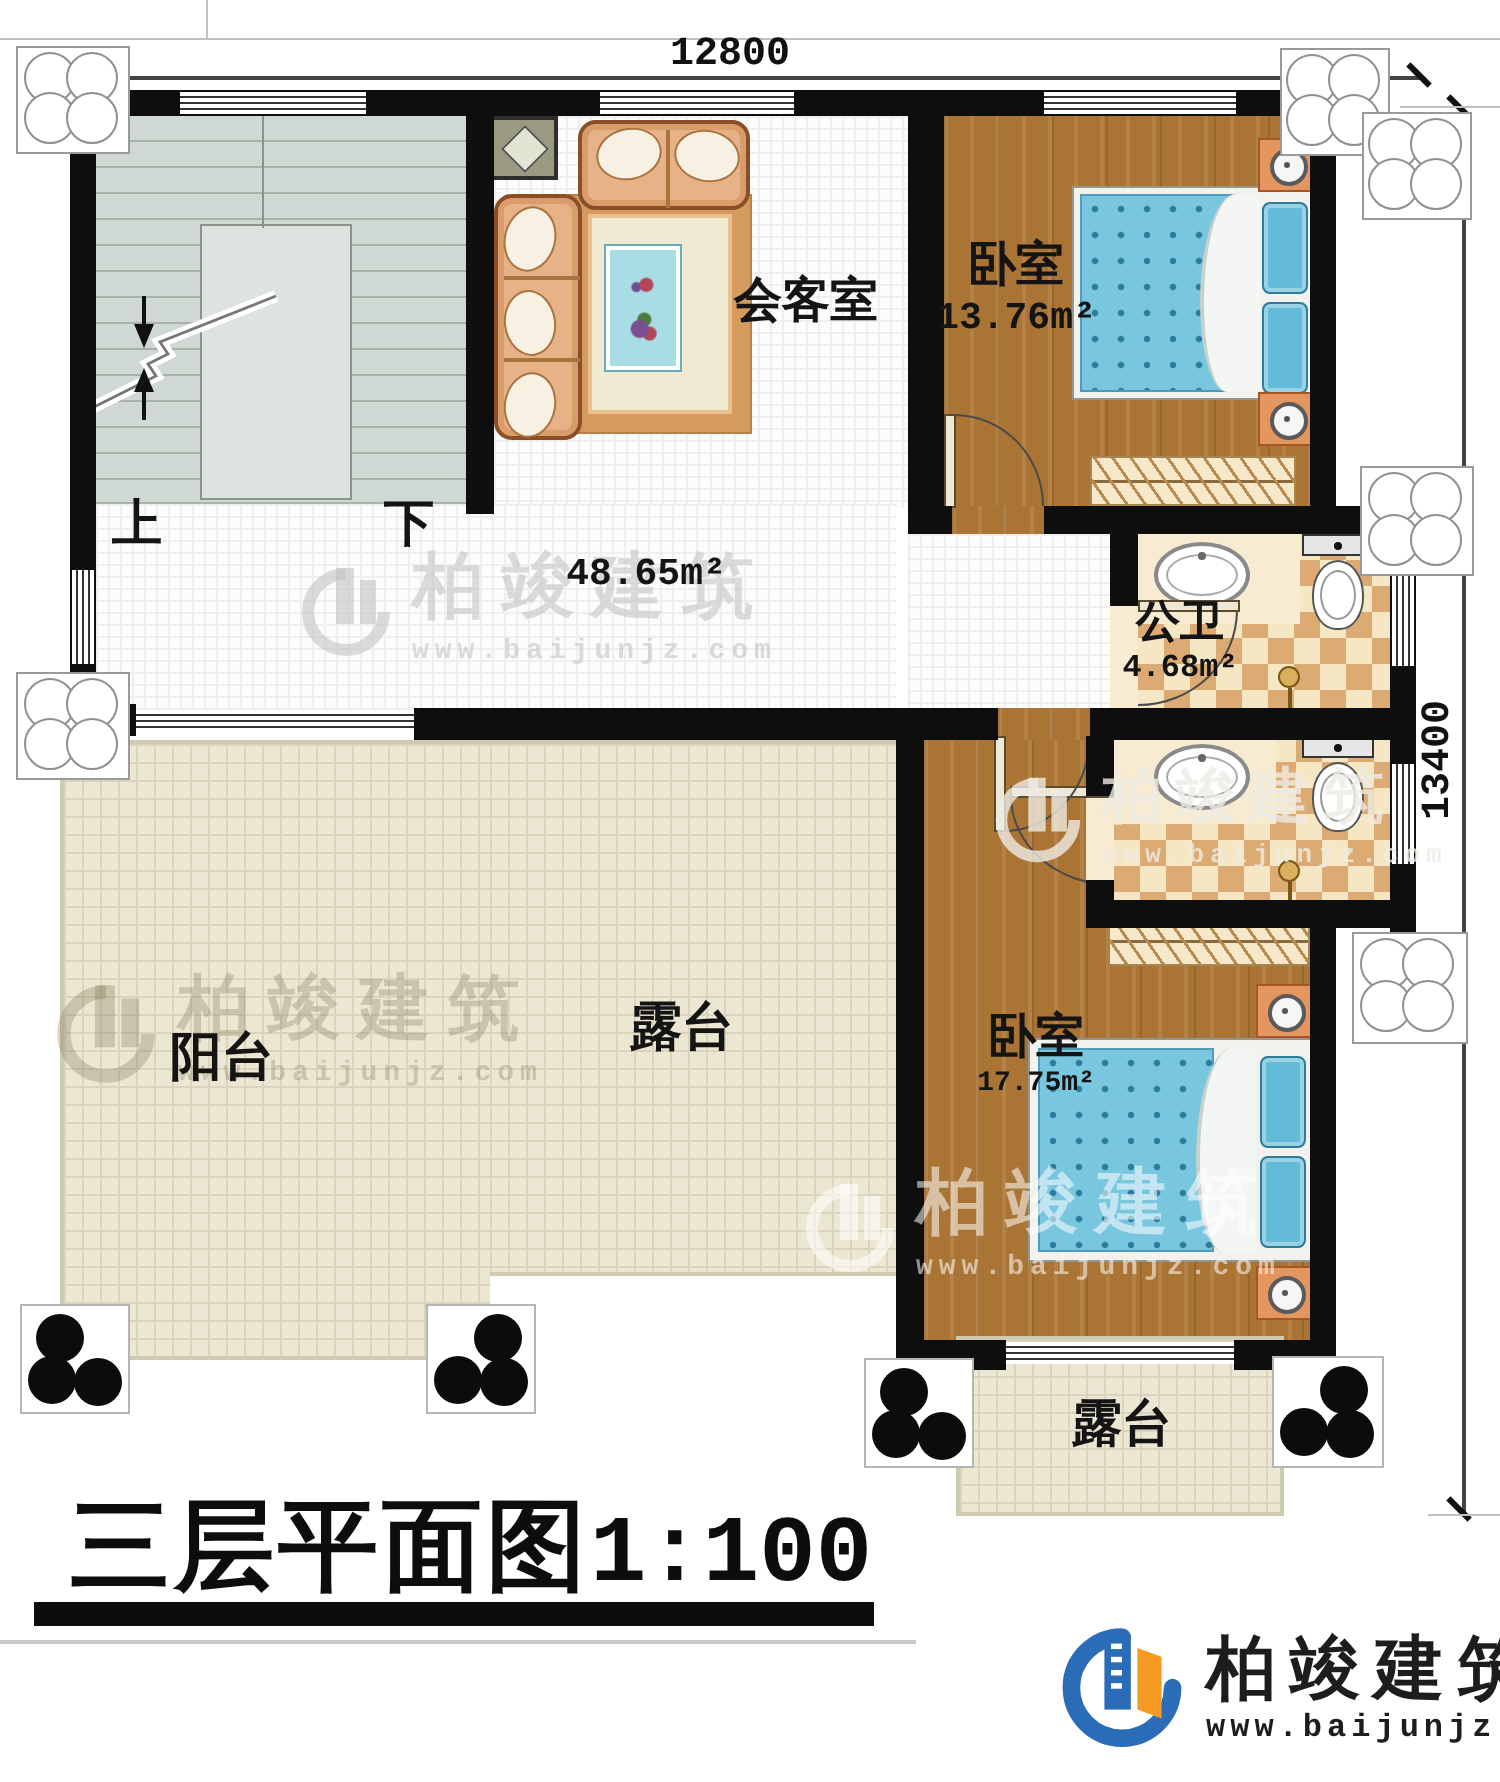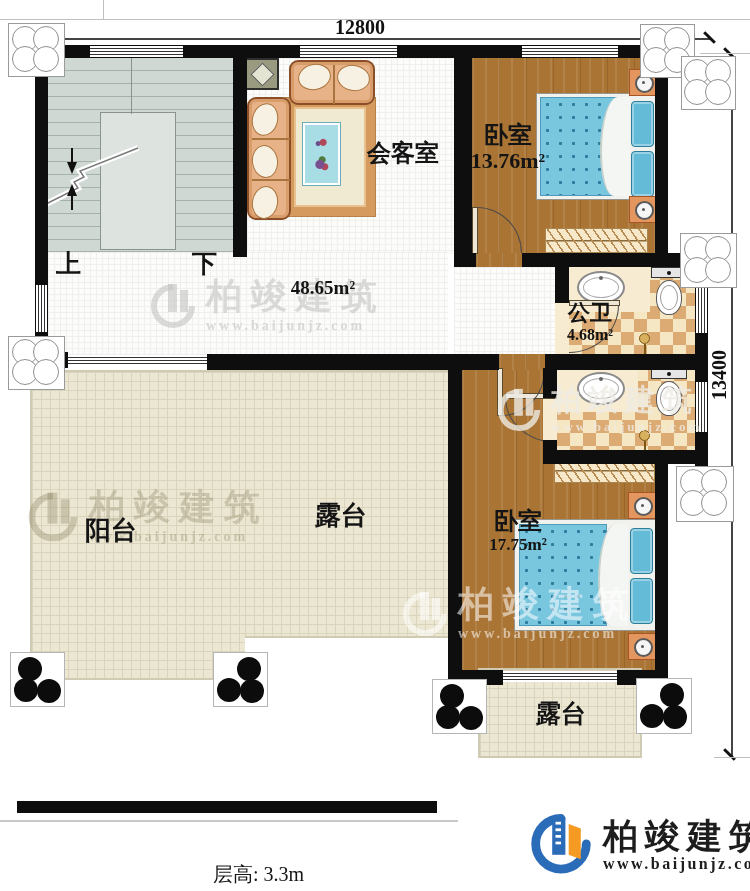--- a/index.html
+++ b/index.html
@@ -1,17 +1,17 @@
 <!DOCTYPE html>
 <html><head>
 <meta charset="utf-8">
 <style>
   html,body{margin:0;padding:0;background:#fff;}
   #canvas{position:relative;width:750px;height:891px;background:#fff;overflow:hidden;
-          font-family:Liberation Serif, serif;color:#111;}
+          font-family:Liberation Mono, monospace;color:#111;}
   .abs{position:absolute;}
   .wall{position:absolute;background:#0e0e0e;}
   
   .white-floor{position:absolute;background:#fcfcfb;
     background-image:linear-gradient(#efefee 1px,transparent 1px),linear-gradient(90deg,#efefee 1px,transparent 1px);
     background-size:6px 6px;}
   .terrace-floor{position:absolute;background:#ebe7d3;
     background-image:linear-gradient(#d9d4bb 1px,transparent 1px),linear-gradient(90deg,#d9d4bb 1px,transparent 1px);
     background-size:9px 9px;border:2px solid #cfcab2;box-sizing:border-box;}
   .wood{position:absolute;background-color:#aa7434;
@@ -337,38 +337,40 @@
         <div class="wm-name">柏竣建筑</div>
          <div class="wm-url">www.baijunjz.com</div>
       </div>
   </div>
 
   <div class="rlabel" style="left:56px;top:250px;font-size:25px;">上</div>
   <div class="rlabel" style="left:192px;top:250px;font-size:25px;">下</div>
   <div class="rlabel" style="left:355px;top:140px;width:96px;font-size:24px;">会客室</div>
   <div class="rlabel" style="left:458px;top:122px;width:100px;">
     <div style="font-size:24px;">卧室</div>
-    <div style="font-size:22px;">13.76m²</div>
+    <div style="font-size:19px;">13.76m²</div>
   </div>
   <div class="rlabel" style="left:268px;top:277px;width:110px;font-size:19px;">48.65m²</div>
   <div class="rlabel" style="left:544px;top:301px;width:92px;">
     <div style="font-size:22px;">公卫</div>
     <div style="font-size:16px;">4.68m²</div>
   </div>
   <div class="rlabel" style="left:468px;top:508px;width:100px;">
     <div style="font-size:24px;">卧室</div>
-    <div style="font-size:17px;">17.75m²</div>
+    <div style="font-size:14px;">17.75m²</div>
   </div>
   <div class="rlabel" style="left:85px;top:516px;font-size:26px;">阳台</div>
   <div class="rlabel" style="left:315px;top:501px;font-size:26px;">露台</div>
   <div class="rlabel" style="left:536px;top:700px;font-size:25px;">露台</div>
 
+  <div class="title-line">
+    <span class="title-cn">三层平面图</span><span class="title-scale">1:100</span>
+  </div>
   <div class="black-bar"></div>
   <div class="grey-rule"></div>
-  <div class="spec" style="top:861px;">层高: 3.3m</div>
 
   <div class="logo">
     <svg width="66" height="72" viewBox="0 0 60 64">
       <path d="M30 7 A23 23 0 1 0 53 30" fill="none" stroke="#2b6cb8" stroke-width="8" stroke-linecap="round"></path>
       <rect x="22" y="6" width="12" height="34" fill="#2b6cb8"></rect>
       <rect x="25" y="10" width="5" height="2.5" fill="#fff"></rect>
         <rect x="25" y="16" width="5" height="2.5" fill="#fff"></rect>
       <rect x="25" y="22" width="5" height="2.5" fill="#fff"></rect>
         <rect x="25" y="28" width="5" height="2.5" fill="#fff"></rect>
       <polygon points="37,12 48,16 48,44 37,40" fill="#f59a23"></polygon>

